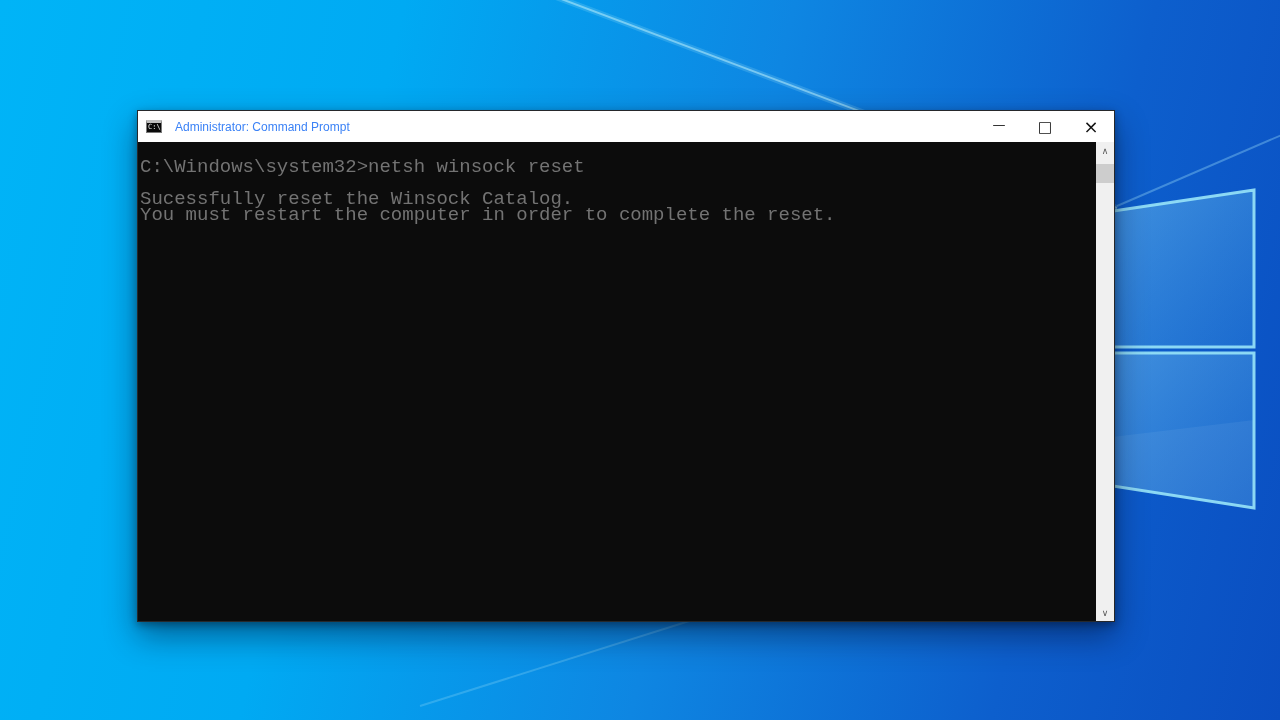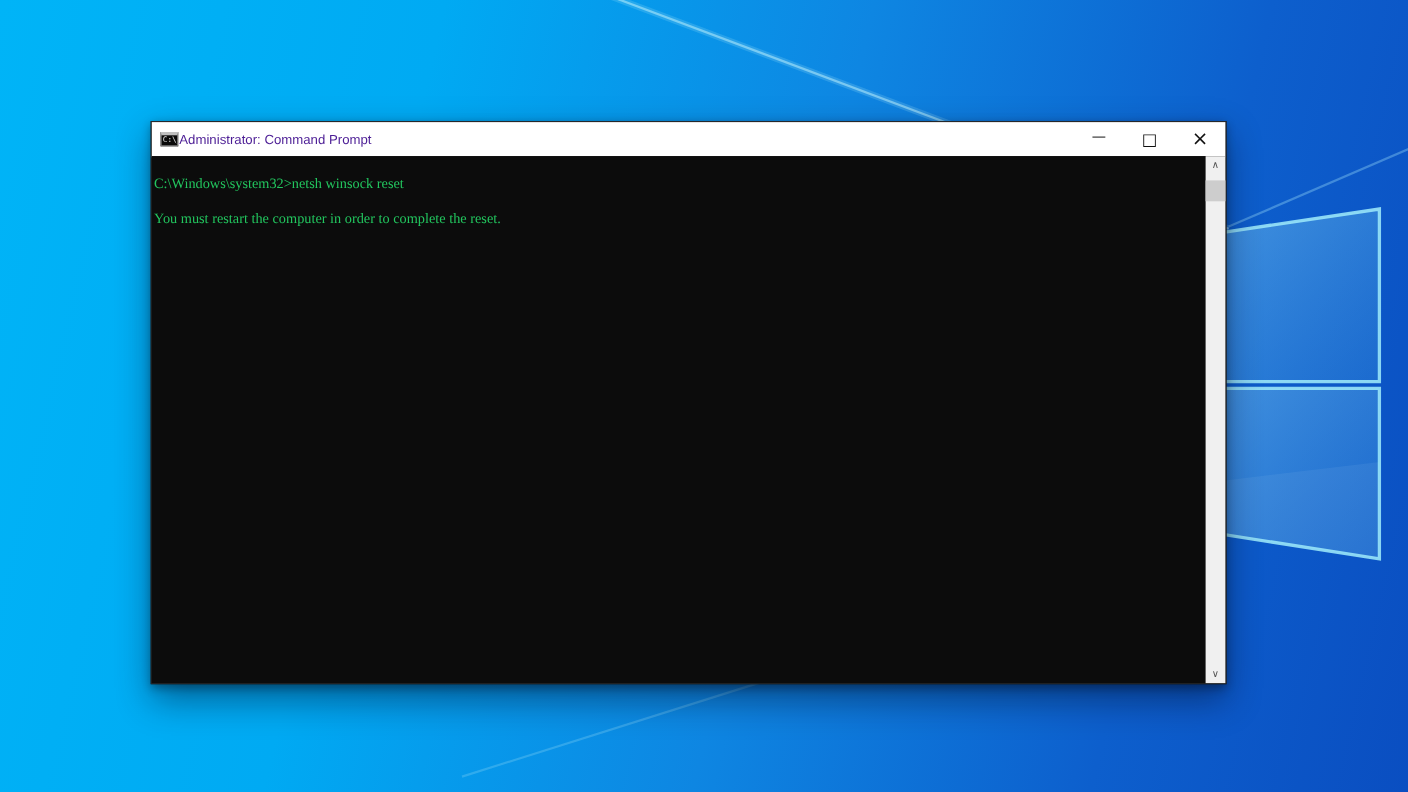--- a/index.html
+++ b/index.html
@@ -20,38 +20,38 @@
     height:31px;background:#ffffff;display:flex;align-items:center;
     border-bottom:1px solid #000;
   }
   .cmd-icon{
     width:16px;height:13px;margin-left:8px;background:#0a0a0a;
     border:1px solid #7a7a7a;border-top:3px solid #bfbfbf;
     color:#e8e8e8;font-family:"DejaVu Sans Mono",monospace;font-size:7px;
     line-height:9px;text-align:left;padding-left:1px;box-sizing:border-box;
     overflow:hidden;flex:0 0 auto;
   }
-  .title-text{margin-left:1px;font-size:12px;color:#4c1d95;white-space:nowrap;}
+  .title-text{margin-left:13px;font-size:12px;color:#3b82f6;white-space:nowrap;}
   .controls{margin-left:auto;display:flex;height:100%;}
   .ctrl-btn{
     width:46px;height:100%;display:flex;align-items:center;justify-content:center;
     color:#111;cursor:default;user-select:none;background:transparent;border:none;
     font-family:"DejaVu Sans",sans-serif;
   }
   .ctrl-min{font-size:13px;padding-bottom:6px;}
   .ctrl-max{font-size:15px;}
   .ctrl-close{font-size:18px;}
 
   
   .terminal{position:absolute;left:0;top:31px;right:0;bottom:0;background:#0c0c0c;}
   .term-content{
     position:absolute;left:0;top:0;right:18px;bottom:0;
     padding:17px 0 0 2px;overflow:hidden;
-    font-family:Liberation Serif, serif;
-    font-size:13px;line-height:16px;color:#22c55e;
+    font-family:Liberation Mono, monospace;
+    font-size:19px;line-height:16px;color:#737373;
   }
   .term-line{height:16px;white-space:pre;}
   .cursor{
     display:inline-block;width:8px;height:3px;background:#cccccc;
     vertical-align:-2px;margin-left:1px;
     animation:blink 1.1s step-end infinite;
   }
   @keyframes blink{0%,100%{opacity:1;}50%{opacity:0;}}
 
   
@@ -103,20 +103,21 @@
         <button class="ctrl-btn ctrl-min">—</button>
         <button class="ctrl-btn ctrl-max">□</button>
         <button class="ctrl-btn ctrl-close">×</button>
       </div>
     </div>
 
     <div class="terminal">
       <div class="term-content">
         <div class="term-line">C:\Windows\system32&gt;netsh winsock reset</div>
         <div class="term-line"></div>
+        <div class="term-line">Sucessfully reset the Winsock Catalog.</div>
         <div class="term-line">You must restart the computer in order to complete the reset.</div>
         <div class="term-line"></div>
         <div class="term-line"></div>
       </div>
 
       <div class="scrollbar">
         <div class="scroll-arrow scroll-up">∧</div>
         <div class="scroll-thumb"></div>
         <div class="scroll-arrow scroll-down">∨</div>
       </div>

